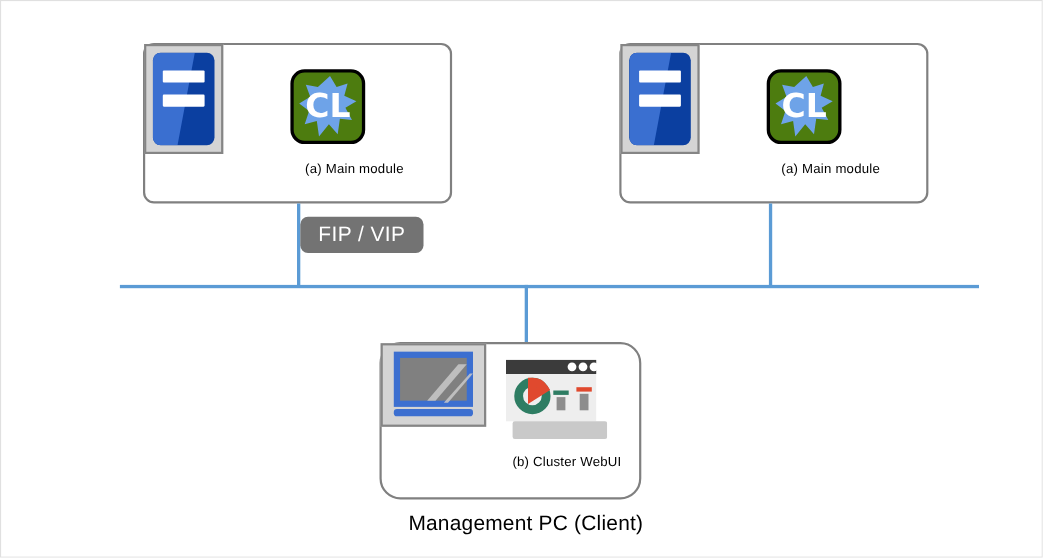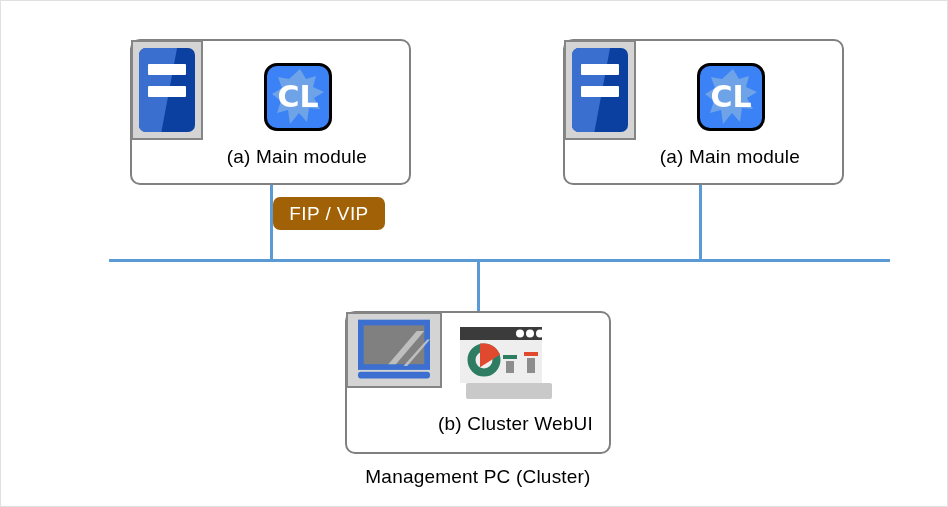--- a/index.html
+++ b/index.html
@@ -39,21 +39,21 @@
     border: 2px solid #808080;
     border-radius: 10px;
     box-sizing: border-box;
   }
 
   .node-caption {
     position: absolute;
     left: 0;
     right: 0;
     text-align: right;
-    font-size: 19px;
+    font-size: 12px;
     color: #000000;
     letter-spacing: 0.2px;
   }
 
   .node-title {
     position: absolute;
     font-size: 19px;
     color: #000000;
     text-align: center;
     letter-spacing: 0.2px;
@@ -95,21 +95,21 @@
     border-radius: 1px;
   }
   .server-icon .bar.b1 { top: 16px; }
   .server-icon .bar.b2 { top: 38px; }
 
   
   .cl-icon {
     position: absolute;
     width: 68px;
     height: 68px;
-    background: #3b82f6;
+    background: #4d7c0f;
     border: 3px solid #000000;
     border-radius: 13px;
     box-sizing: border-box;
     overflow: hidden;
   }
   .cl-icon .splash {
     position: absolute;
     left: 50%;
     top: 50%;
     transform: translate(-50%, -50%);
@@ -126,21 +126,21 @@
     font-weight: bold;
     font-size: 30px;
     color: #ffffff;
     letter-spacing: 0px;
     line-height: 1;
   }
 
   
   .fip-badge {
     position: absolute;
-    background: #a16207;
+    background: #737373;
     border-radius: 7px;
     color: #ffffff;
     font-size: 19px;
     display: flex;
     align-items: center;
     justify-content: center;
     letter-spacing: 0.4px;
   }
 
   
@@ -210,21 +210,21 @@
   <div class="net-line-v" style="left:269px; top:184px; height:76px;"></div>
 
   <div class="net-line-v" style="left:698px; top:184px; height:76px;"></div>
 
   <div class="net-line-h" style="left:108px; top:258px; width:781px;"></div>
 
   <div class="net-line-v" style="left:476px; top:258px; height:53px;"></div>
 
   <div class="fip-badge" style="left:272px; top:196px; width:112px; height:33px;">FIP / VIP</div>
 
-  <div class="node-box" style="left:344px; top:310px; width:266px; height:143px;">
+  <div class="node-box" style="left:344px; top:310px; width:238px; height:143px;border-radius:19px;">
 
     <div class="pc-icon" style="left:-1px; top:-1px;">
       <svg viewBox="0 0 96 76" width="100%" height="100%">
         <rect x="13" y="9" width="70" height="47" fill="#808080" stroke="#3c6fd0" stroke-width="6"></rect>
         <path d="M72 18 L80 18 L50 53 L42 53 Z" fill="#c9c9c9" opacity="0.85"></path>
         <path d="M83 27 L86 27 L62 55 L58 55 Z" fill="#c9c9c9" opacity="0.85"></path>
         <rect x="10" y="61" width="76" height="7" rx="3" fill="#3c6fd0"></rect>
       </svg>
     </div>
 
@@ -241,15 +241,15 @@
         <rect x="45" y="28" width="14" height="4" fill="#2e7d63"></rect>
         <rect x="48" y="34" width="8" height="12" fill="#8d8d8d"></rect>
         <rect x="66" y="25" width="14" height="4" fill="#e0492e"></rect>
         <rect x="69" y="31" width="8" height="15" fill="#8d8d8d"></rect>
       </svg>
     </div>
 
     <div class="node-caption nowrap" style="top:100px; right:16px; left:auto; width:auto;">(b) Cluster WebUI</div>
   </div>
 
-  <div class="node-title" style="left:344px; top:465px; width:266px;">Management PC (Cluster)</div>
+  <div class="node-title" style="left:344px; top:465px; width:266px;">Management PC (Client)</div>
 
 </div>
 
 </body></html>

